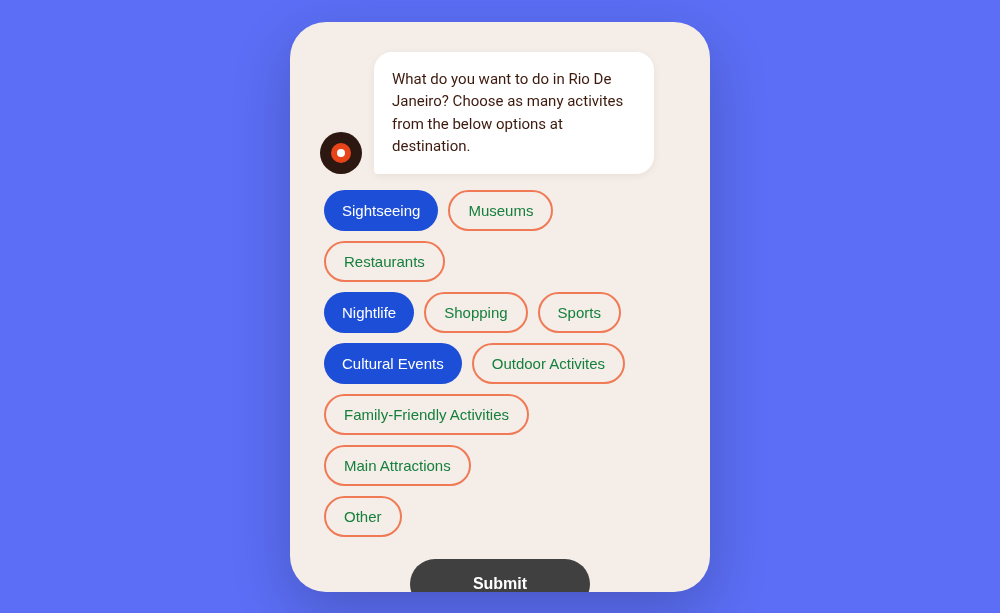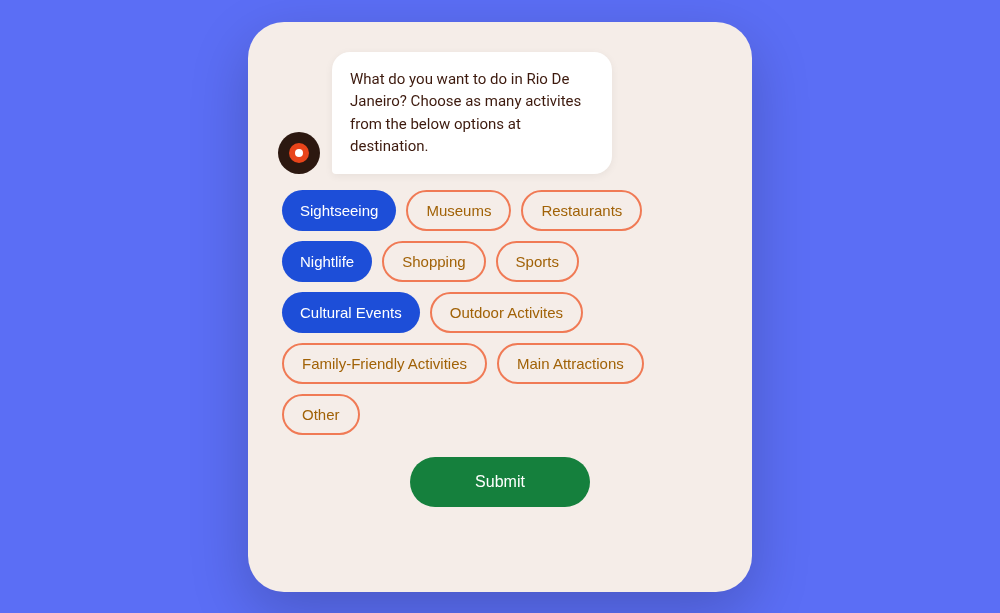--- a/index.html
+++ b/index.html
@@ -13,21 +13,21 @@
       height: 613px;
       background-color: #5b6ef5;
       display: flex;
       align-items: center;
       justify-content: center;
       font-family: -apple-system, BlinkMacSystemFont, 'Segoe UI', Roboto, sans-serif;
       overflow: hidden;
     }
 
     .phone-container {
-      width: 504px;
+      width: 420px;
       height: 570px;
       background-color: #f5ede8;
       border-radius: 36px;
       position: relative;
       overflow: hidden;
       display: flex;
       flex-direction: column;
       padding: 30px 30px 12px 30px;
       gap: 16px;
       box-shadow: 0 20px 60px rgba(0,0,0,0.2);
@@ -108,33 +108,33 @@
     }
 
     .chip-selected {
       background-color: #1d4ed8;
       color: #ffffff;
       border: none;
     }
 
     .chip-unselected {
       background-color: transparent;
-      color: #a16207;
+      color: #15803d;
       border: 2px solid #f07a55;
       text-align: center;
     }
 
     .submit-btn {
-      background-color: #15803d;
+      background-color: #404040;
       color: #ffffff;
       border: none;
       border-radius: 50px;
       padding: 16px 48px;
       font-size: 16px;
-      font-weight: 400;
+      font-weight: 700;
       cursor: pointer;
       width: 180px;
       align-self: center;
       margin-top: 6px;
     }
   </style>
 </head>
 <body>
 
 <div class="phone-container">

